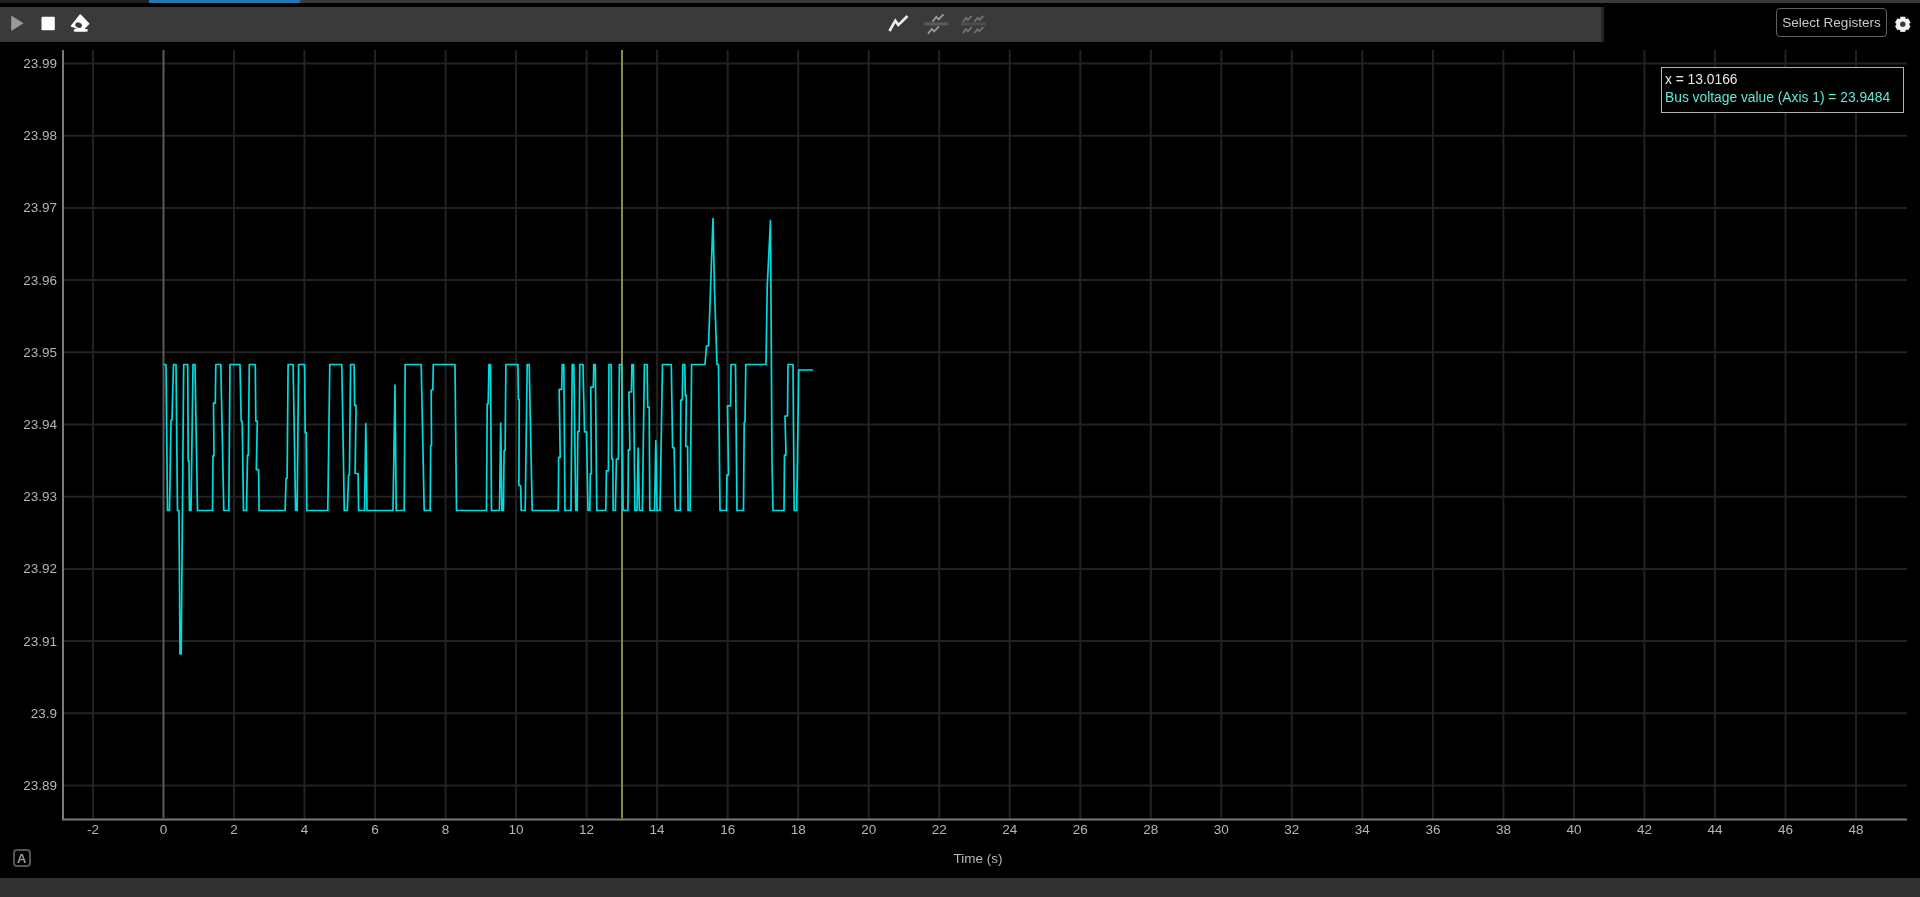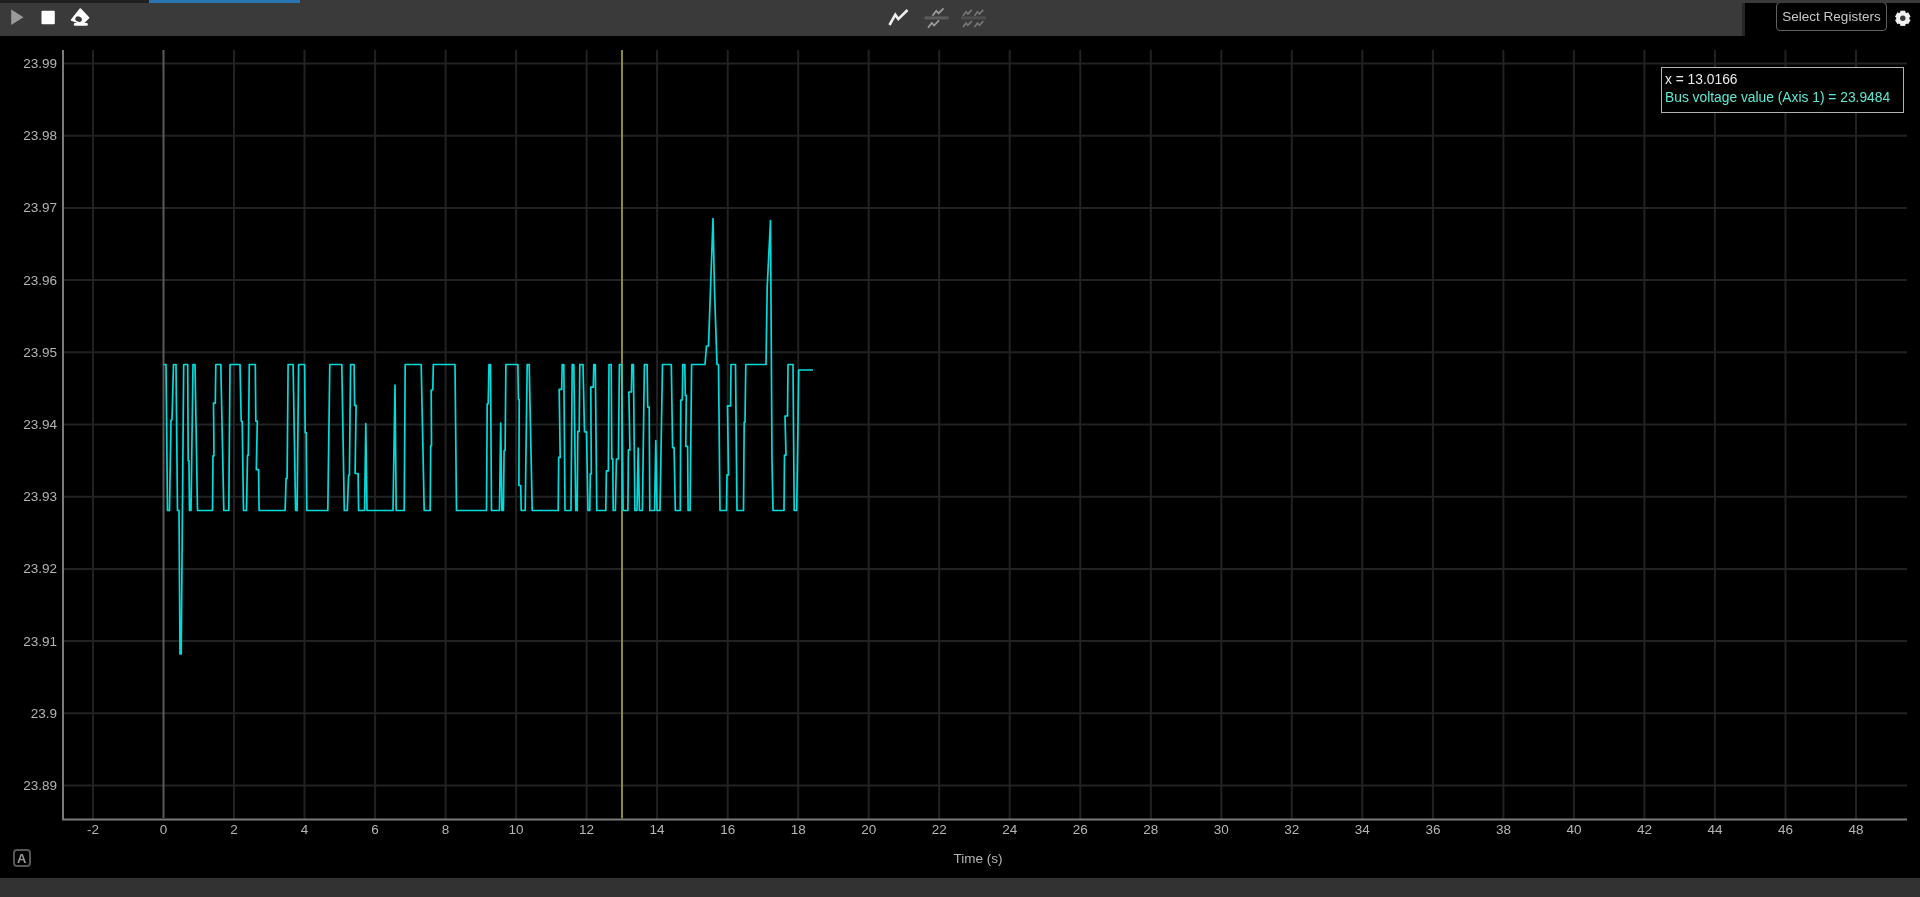--- a/index.html
+++ b/index.html
@@ -1,18 +1,18 @@
 <!DOCTYPE html>
 <html><head><meta charset="utf-8"><title>scope</title><style>
 html,body{margin:0;padding:0;background:#000;width:1920px;height:897px;overflow:hidden;
 font-family:"Liberation Sans",sans-serif;position:relative}
 #strip{position:absolute;left:0;top:0;width:1920px;height:3px;background:#3a3a3a;z-index:5}
 #strip .d{position:absolute;left:0;top:0;width:149px;height:3px;background:#202020}
 #strip .b{position:absolute;left:149px;top:0;width:151px;height:3px;background:#2776b2}
-#toolbar{position:absolute;left:0;top:1px;width:1745px;height:35px;background:#3a3a3a;z-index:4}
+#toolbar{position:absolute;left:0;top:7px;width:1604px;height:35px;background:#3a3a3a;z-index:4}
 #toolbar .redge{position:absolute;right:0;top:0;width:3px;height:35px;background:#262626}
 #selreg{position:absolute;left:1776px;top:1px;width:109px;height:27px;border:1.5px solid #606060;
 border-radius:4px;color:#c9c9c9;font-size:13.5px;text-align:center;line-height:27px}
 #tooltip{position:absolute;left:1661px;top:67px;width:243px;height:46px;background:#000;
 border:1px solid #b2b2b2;box-sizing:border-box;z-index:3;font-size:13.8px;padding:3px 0 0 3px}
 #tooltip .l1{color:#eaeaea;line-height:17.5px}
 #tooltip .l2{color:#5eead4;line-height:17.5px}
 #abtn{position:absolute;left:12.5px;top:848.5px;width:14.5px;height:14.5px;border:2px solid #565656;
 border-radius:4px;color:#999999;font-size:13px;font-weight:bold;text-align:center;line-height:15px;z-index:3}
 #status{position:absolute;left:0;top:877.5px;width:1920px;height:19.5px;background:#323232;z-index:4}

